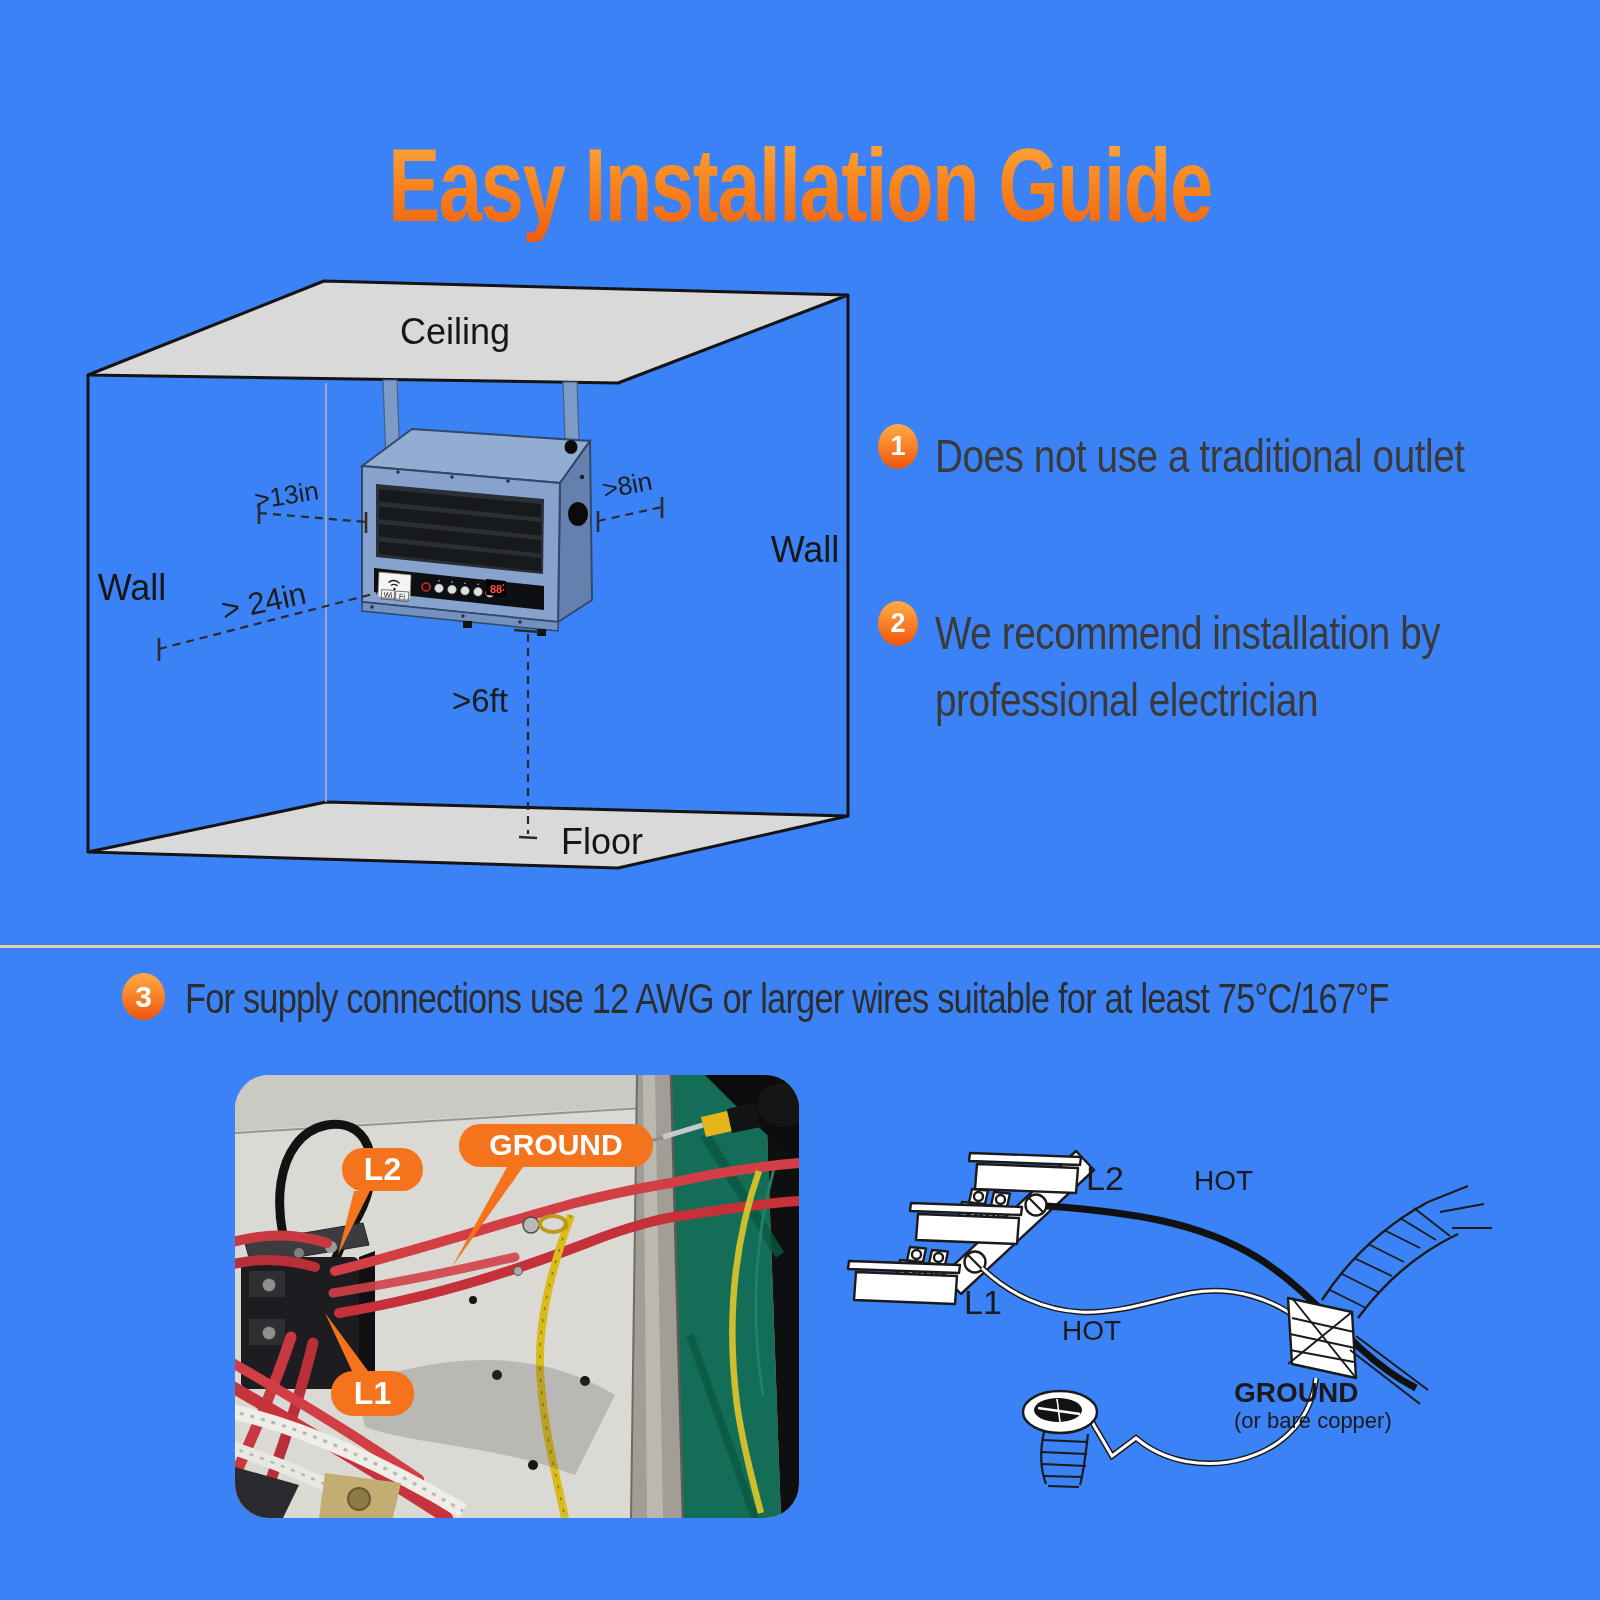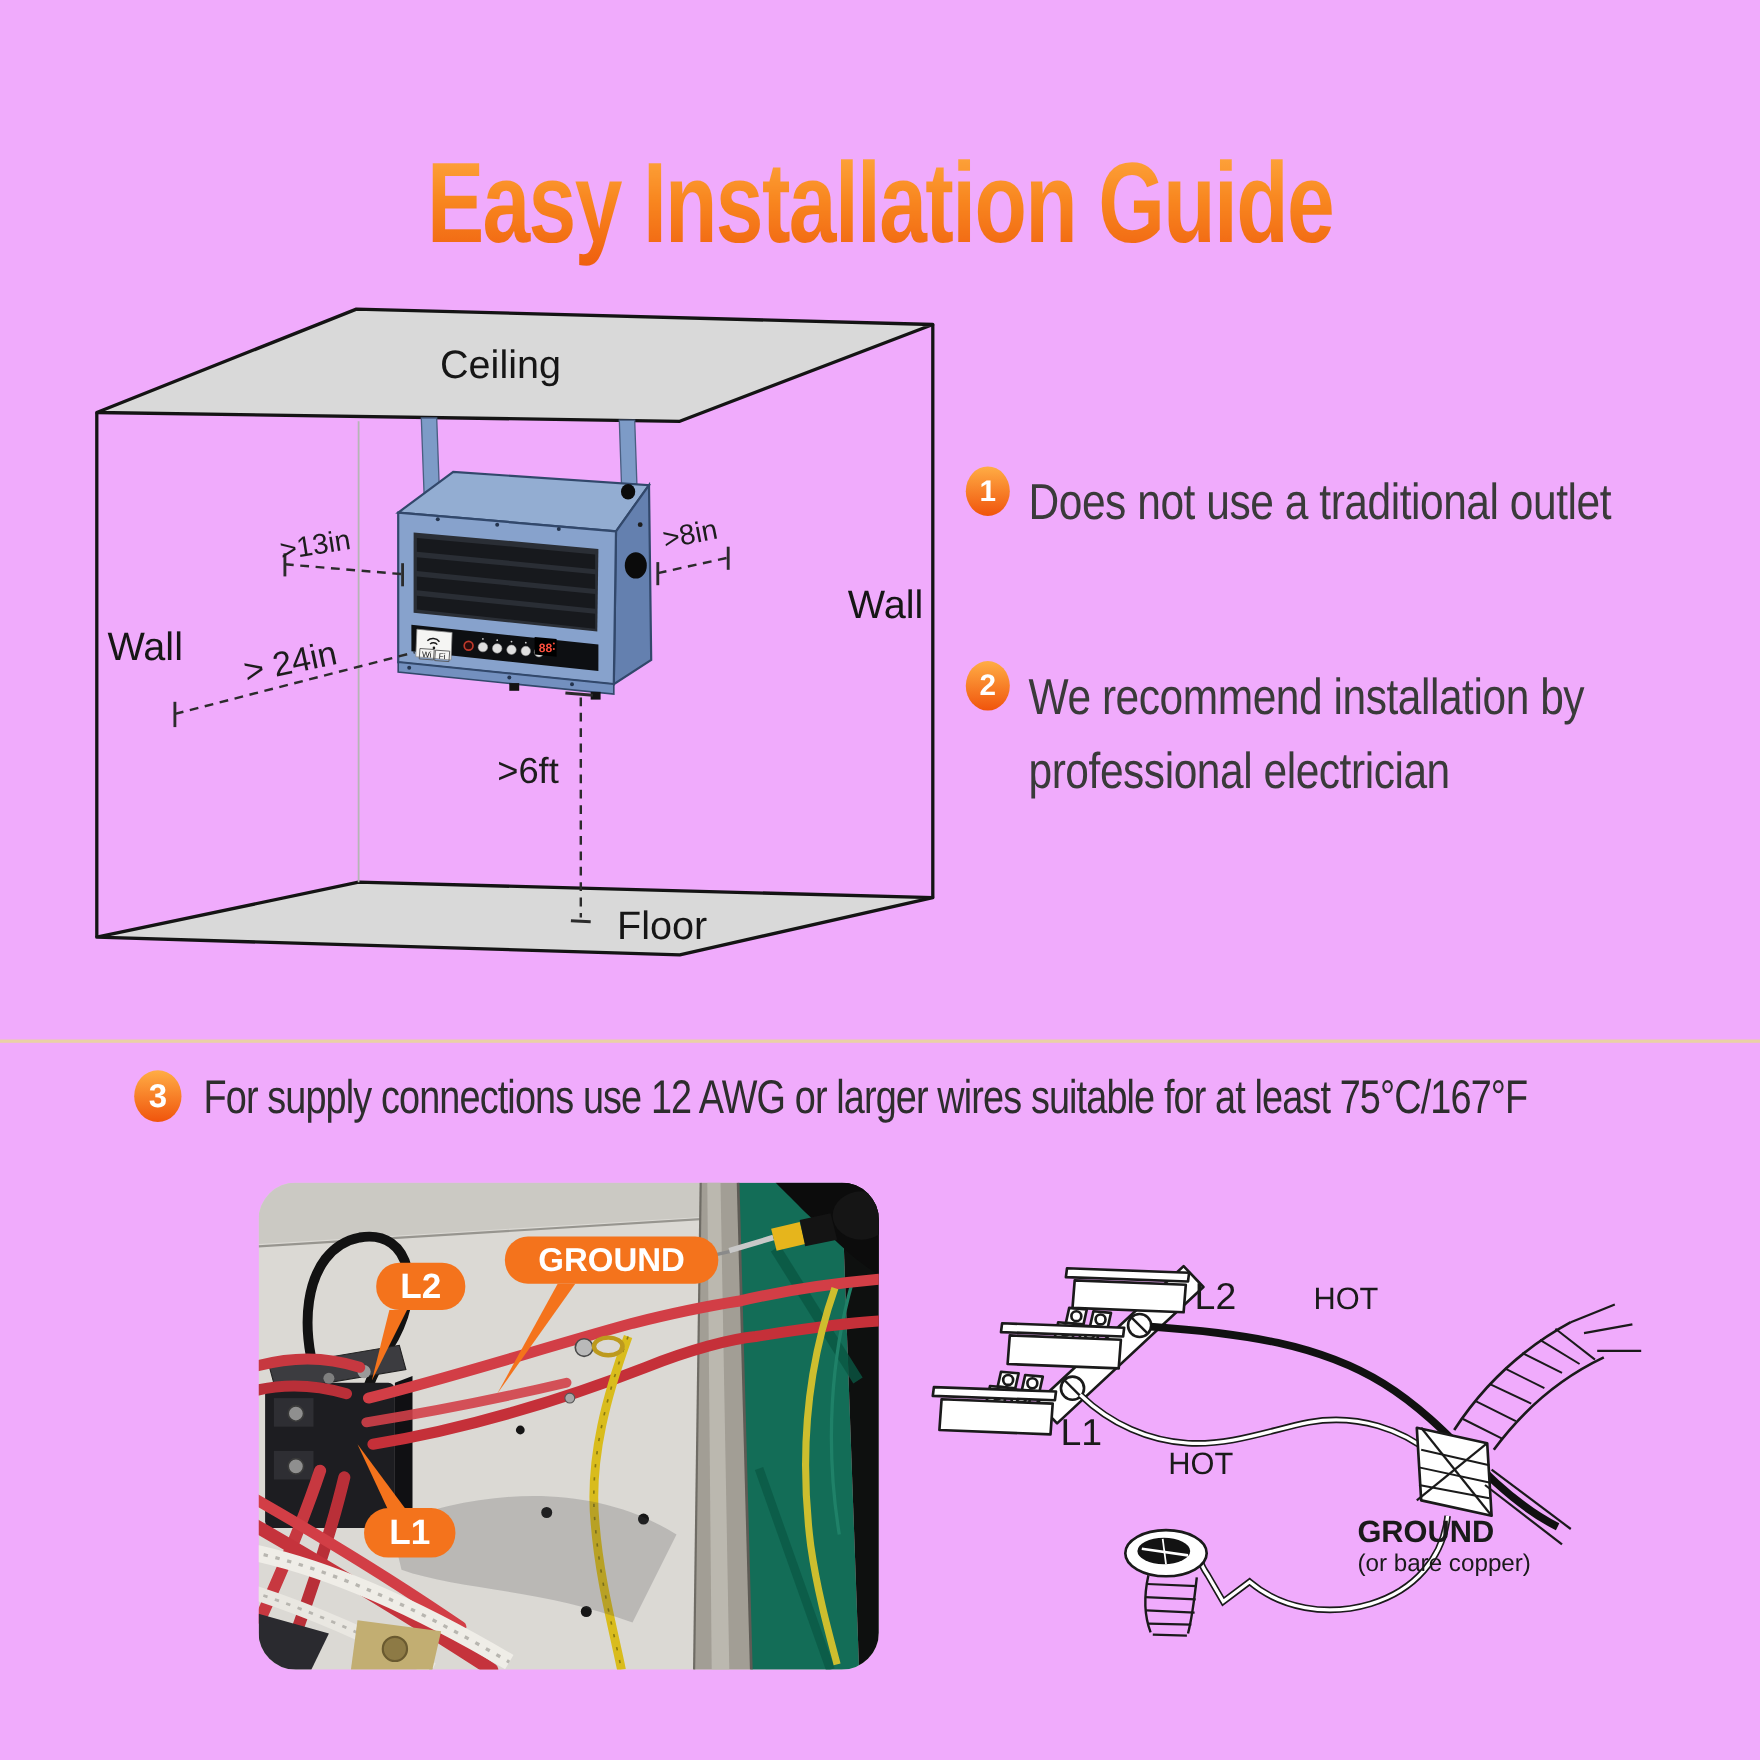--- a/index.html
+++ b/index.html
@@ -1,17 +1,17 @@
 <!DOCTYPE html>
 <html><head>
 <meta charset="utf-8">
 <style>
   html,body{margin:0;padding:0;background:#ffffff;}
   .canvas{
-    position:relative;width:1600px;height:1600px;background:#f0abfc;overflow:hidden;
+    position:relative;width:1600px;height:1600px;background:#3b82f6;overflow:hidden;
     font-family:"Liberation Sans", sans-serif;
   }
   
   .title{
     position:absolute;top:58px;left:0;width:100%;text-align:center;
     font-size:104px;font-weight:800;letter-spacing:-2px;line-height:1.1;
     transform:scaleX(.75);
     background:linear-gradient(180deg,#FFAC43 0%,#F8861F 48%,#EF5E0F 100%);
     -webkit-background-clip:text;background-clip:text;color:transparent;
     white-space:nowrap;

